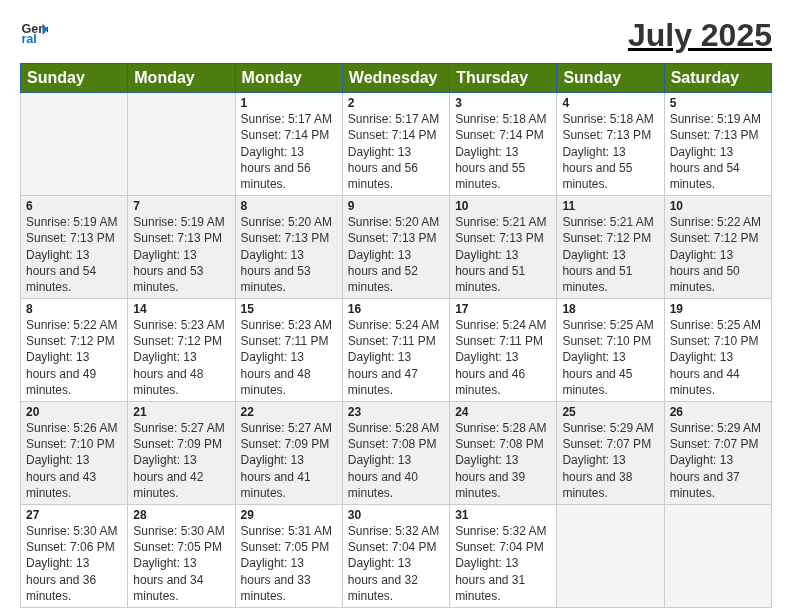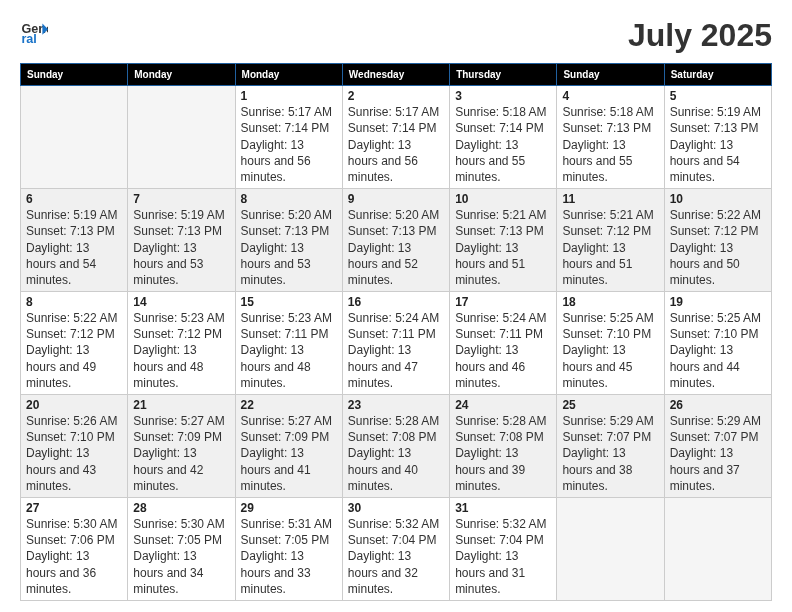--- a/index.html
+++ b/index.html
@@ -26,40 +26,41 @@
       display: flex;
       align-items: center;
       gap: 4px;
     }
     .logo-icon {
       width: 28px;
       height: 28px;
     }
     .title-block {
       text-align: right;
+      text-decoration: underline;
     }
     .month-year {
       font-size: 32px;
       font-weight: bold;
       color: #333;
       line-height: 1.1;
     }
     .location {
       font-size: 14px;
       color: #555;
     }
     .calendar {
       width: 100%;
       border-collapse: collapse;
       border: 1px solid #ccc;
     }
     .calendar th {
-      background: #000000;
+      background: #4d7c0f;
       color: #fff;
-      font-size: 10px;
+      font-size: 16px;
       font-weight: bold;
       padding: 5px 6px;
       border: 1px solid #2060a0;
       text-align: left;
     }
     .calendar td {
       border: 1px solid #ccc;
       vertical-align: top;
       padding: 3px 5px;
       width: calc(100%/7);

